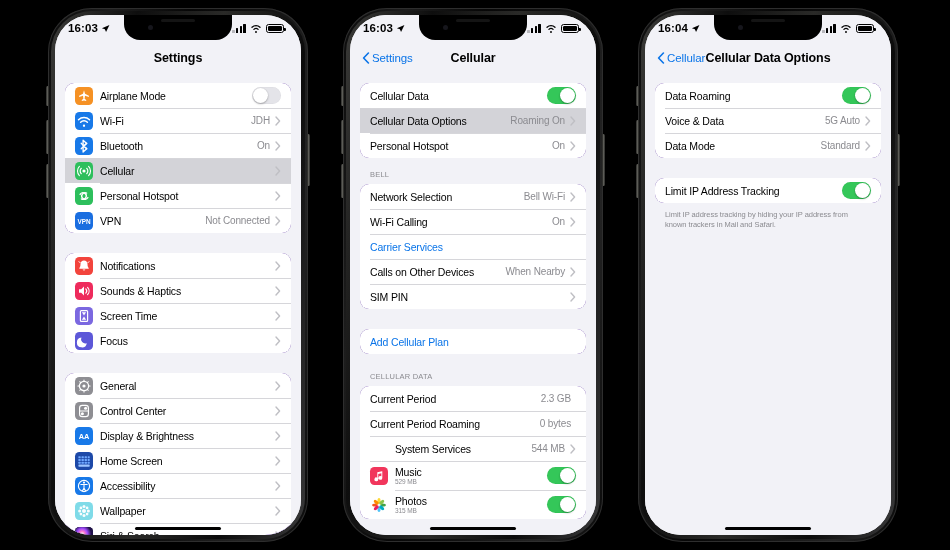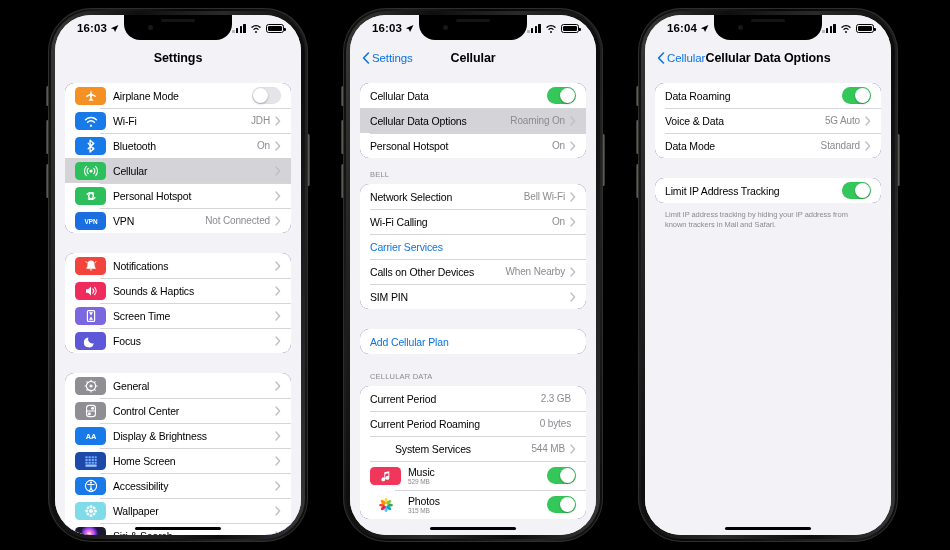--- a/index.html
+++ b/index.html
@@ -52,21 +52,21 @@
     position:absolute; left:24px; top:10px; width:5px; height:5px;
     border-radius:50%; background:#16161c;
   }
 
   
   .statusbar {
     position:relative; height:30px; background:#f2f2f7;
     display:flex; align-items:center; z-index:20;
   }
   .sb-time {
-    position:absolute; left:22px; top:7px;
+    position:absolute; left:13px; top:7px;
     font-size:11.5px; font-weight:700; color:#000; letter-spacing:.1px;
     display:flex; align-items:center; gap:3px;
   }
   .loc-arrow { width:9px; height:9px; display:block; }
   .sb-right {
     position:absolute; right:17px; top:9px;
     display:flex; align-items:center; gap:4px;
   }
   .bars { display:flex; align-items:flex-end; gap:1.2px; height:9px; }
   .bars i { display:block; width:2.6px; background:#000; border-radius:.6px; }
@@ -113,21 +113,21 @@
   }
   .row.highlight { background:#d3d3d8; }
   .row.tall { height:29px; }
   .row + .row::before {
     content:""; position:absolute; left:10px; right:0; top:0; height:.5px; background:#d6d6da;
   }
   .row.icon-row + .row.icon-row::before { left:35px; }
   .row.indent + .row::before { left:10px; }
 
   .r-icon {
-    width:31px; height:18px; border-radius:4.4px; margin-right:7px;
+    width:18px; height:18px; border-radius:4.4px; margin-right:7px;
     flex:none; display:flex; align-items:flex-end; justify-content:center;
     overflow:hidden;
   }
   .r-icon svg { display:block; }
   .r-label { font-size:10.5px; color:#000; letter-spacing:-.15px; white-space:nowrap; }
   .r-label.indent-lbl { padding-left:25px; }
   .r-label.blue { color:#0a74e8; }
   .r-sub { font-size:6.5px; color:#8b8b90; margin-top:0px; letter-spacing:-.1px; }
   .r-text { display:flex; flex-direction:column; justify-content:center; }
   .r-spacer { flex:1; }

